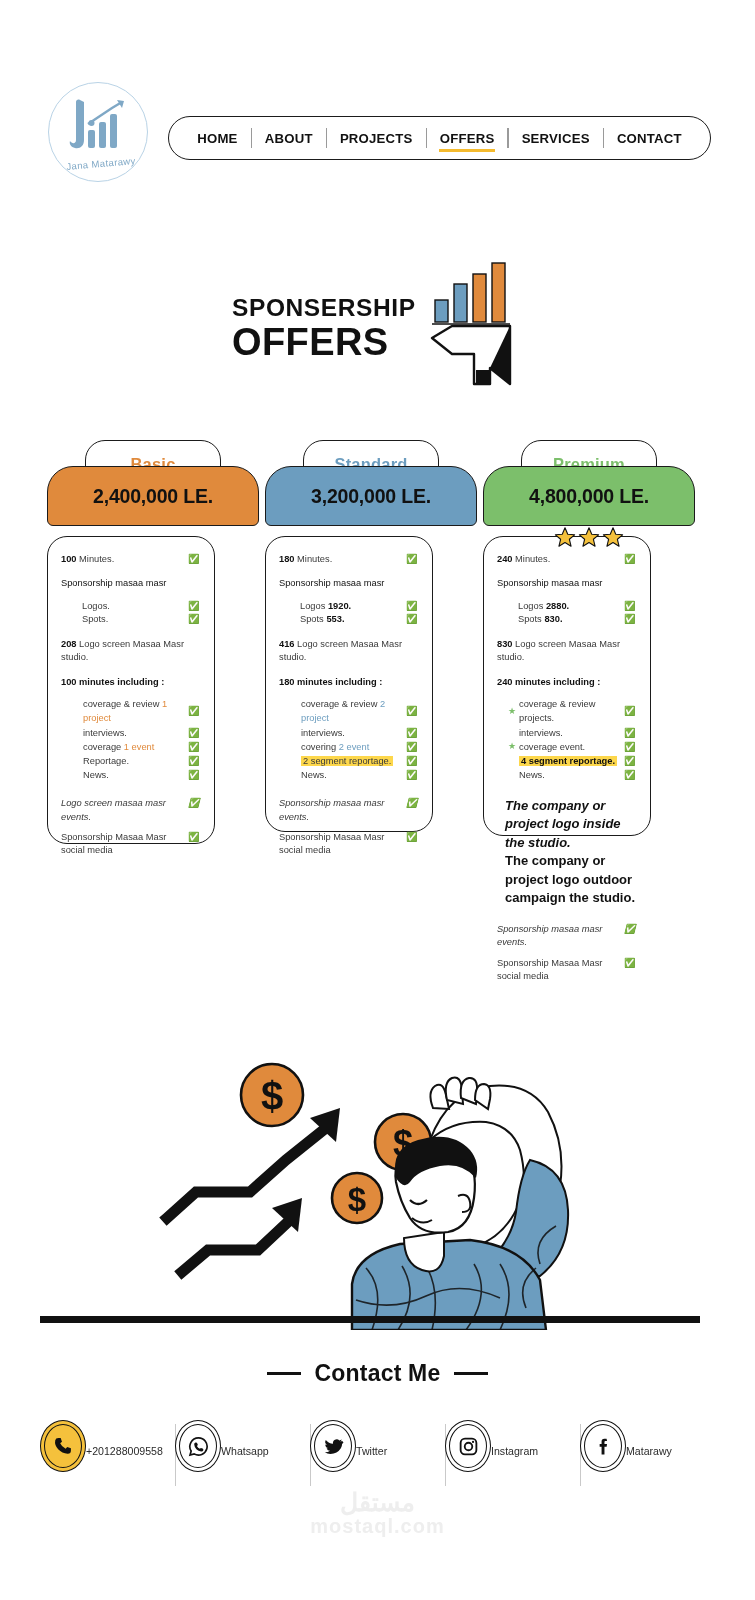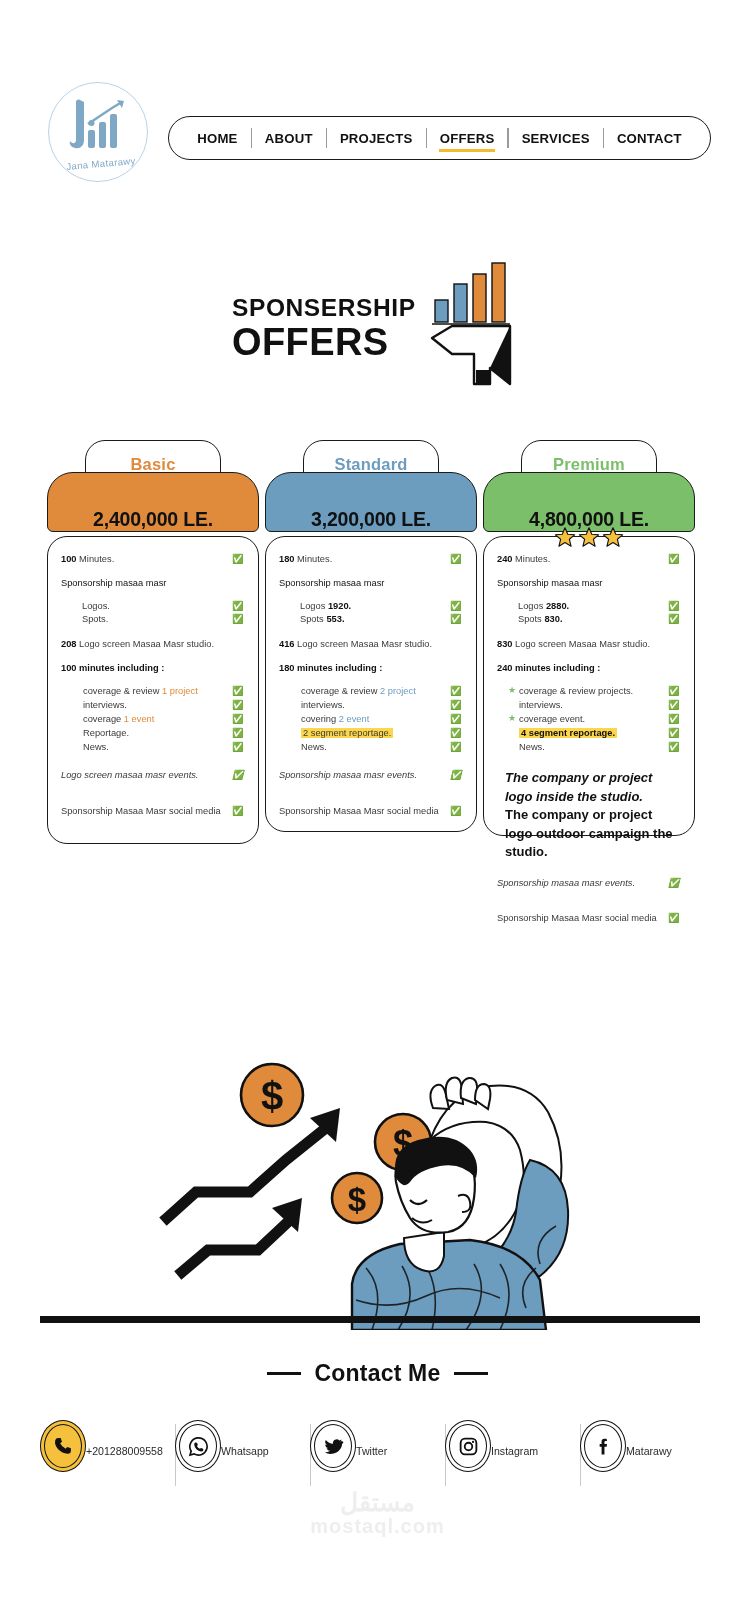--- a/index.html
+++ b/index.html
@@ -73,51 +73,51 @@
     border: 1.6px solid #1b1b1b;
     border-radius: 20px 20px 0 0;
     background: #fff;
     display: flex; align-items: center; justify-content: center;
     z-index: 1;
     text-align: right;
   }
   .tab-label { font-size: 16.5px; font-weight: bold; letter-spacing: .2px; }
 
   .price-band {
-    position: absolute; left: 0; top: 32px; width: 212px; height: 60px;
+    position: absolute; left: 0; top: 26px; width: 212px; height: 60px;
     border: 1.6px solid #1b1b1b;
     border-radius: 26px 26px 6px 6px;
-    display: flex; align-items: flex-end; justify-content: center;
+    display: flex; align-items: center; justify-content: center;
     z-index: 2;
   }
   .price-text { font-size: 19.5px; font-weight: bold; color: #111; letter-spacing: -.2px; }
 
   .stars {
     position: absolute; left: 0; top: 86px; width: 212px;
     display: flex; justify-content: center; gap: 2px; z-index: 4;
   }
 
   .body {
-    position: absolute; left: 0; top: 96px; width: 212px;
+    position: absolute; left: 0; top: 96px; width: 168px;
     border: 1.6px solid #1b1b1b; border-radius: 20px;
     background: #fff; z-index: 3;
     padding: 16px 13px 14px 13px;
   }
   .body-1 { height: 308px; }
   .body-2 { height: 296px; }
   .body-3 { height: 300px; }
 
   .row { display: flex; align-items: flex-start; font-size: 9.3px; color: #3a3a3a; line-height: 1.45; }
   .row .txt { flex: 1; }
   .chk { width: 13px; text-align: center; flex: none; }
   .b { font-weight: bold; color: #111; }
   .sub { margin-left: 13px; padding-left: 8px; }
   .mt8 { margin-top: 9px; }
   .mt10 { margin-top: 11px; }
-  .mt6 { margin-top: 22px; align-items: center; }
+  .mt6 { margin-top: 7px; }
   .mt14 { margin-top: 15px; font-style: italic; }
   .feature-list { margin-top: 8px; margin-left: 11px; }
   .feature-row { display: flex; align-items: center; font-size: 9.3px; color: #3a3a3a; line-height: 1.52; }
   .feature-row .ftxt { flex: 1; }
   .hl { background: #fdd74b; padding: 0 2px; }
   .star-b { color: #7cbf6b; font-size: 9px; width: 11px; flex: none; }
   .star-sp { width: 11px; flex: none; }
   .bold-note { font-size: 13px; font-weight: bold; color: #111; line-height: 1.42; margin-left: 8px; }
 
   

